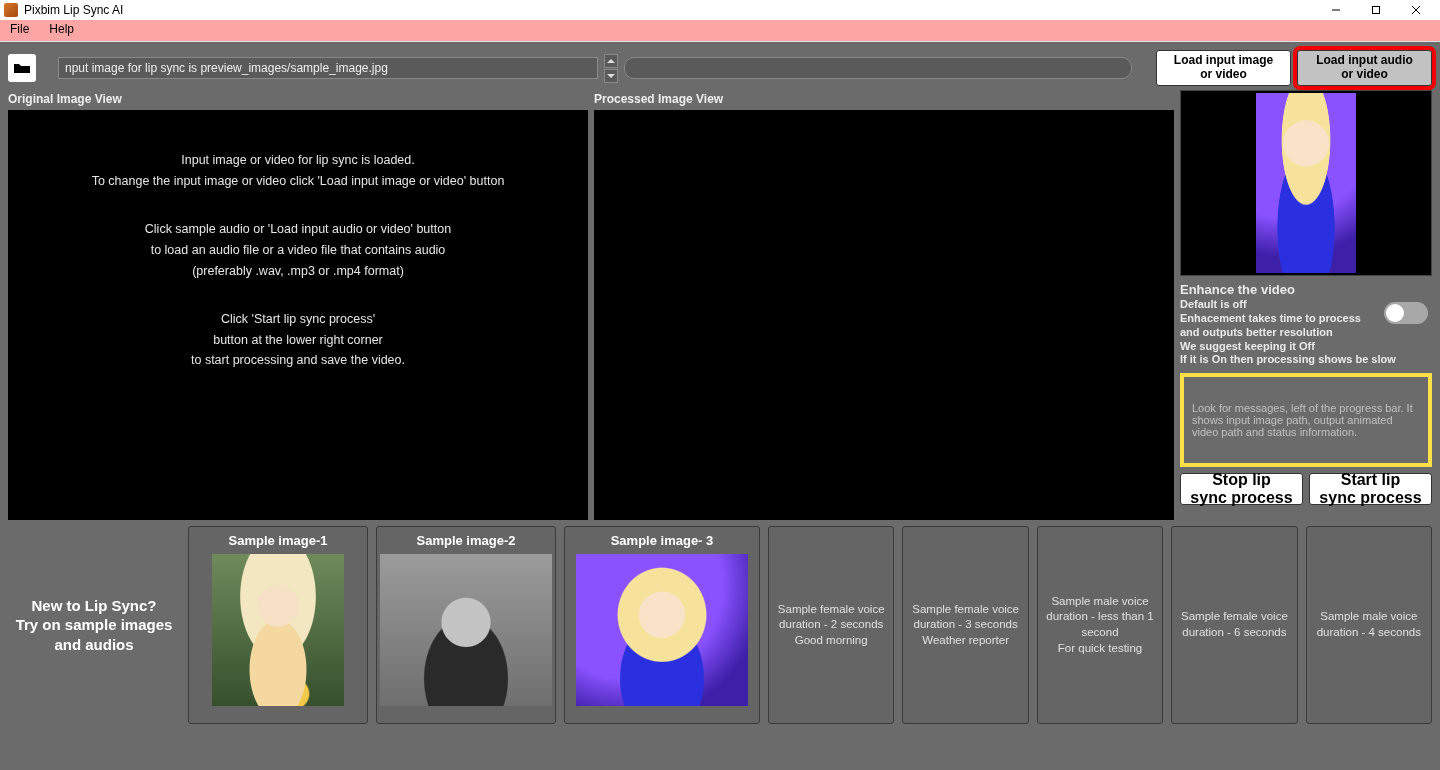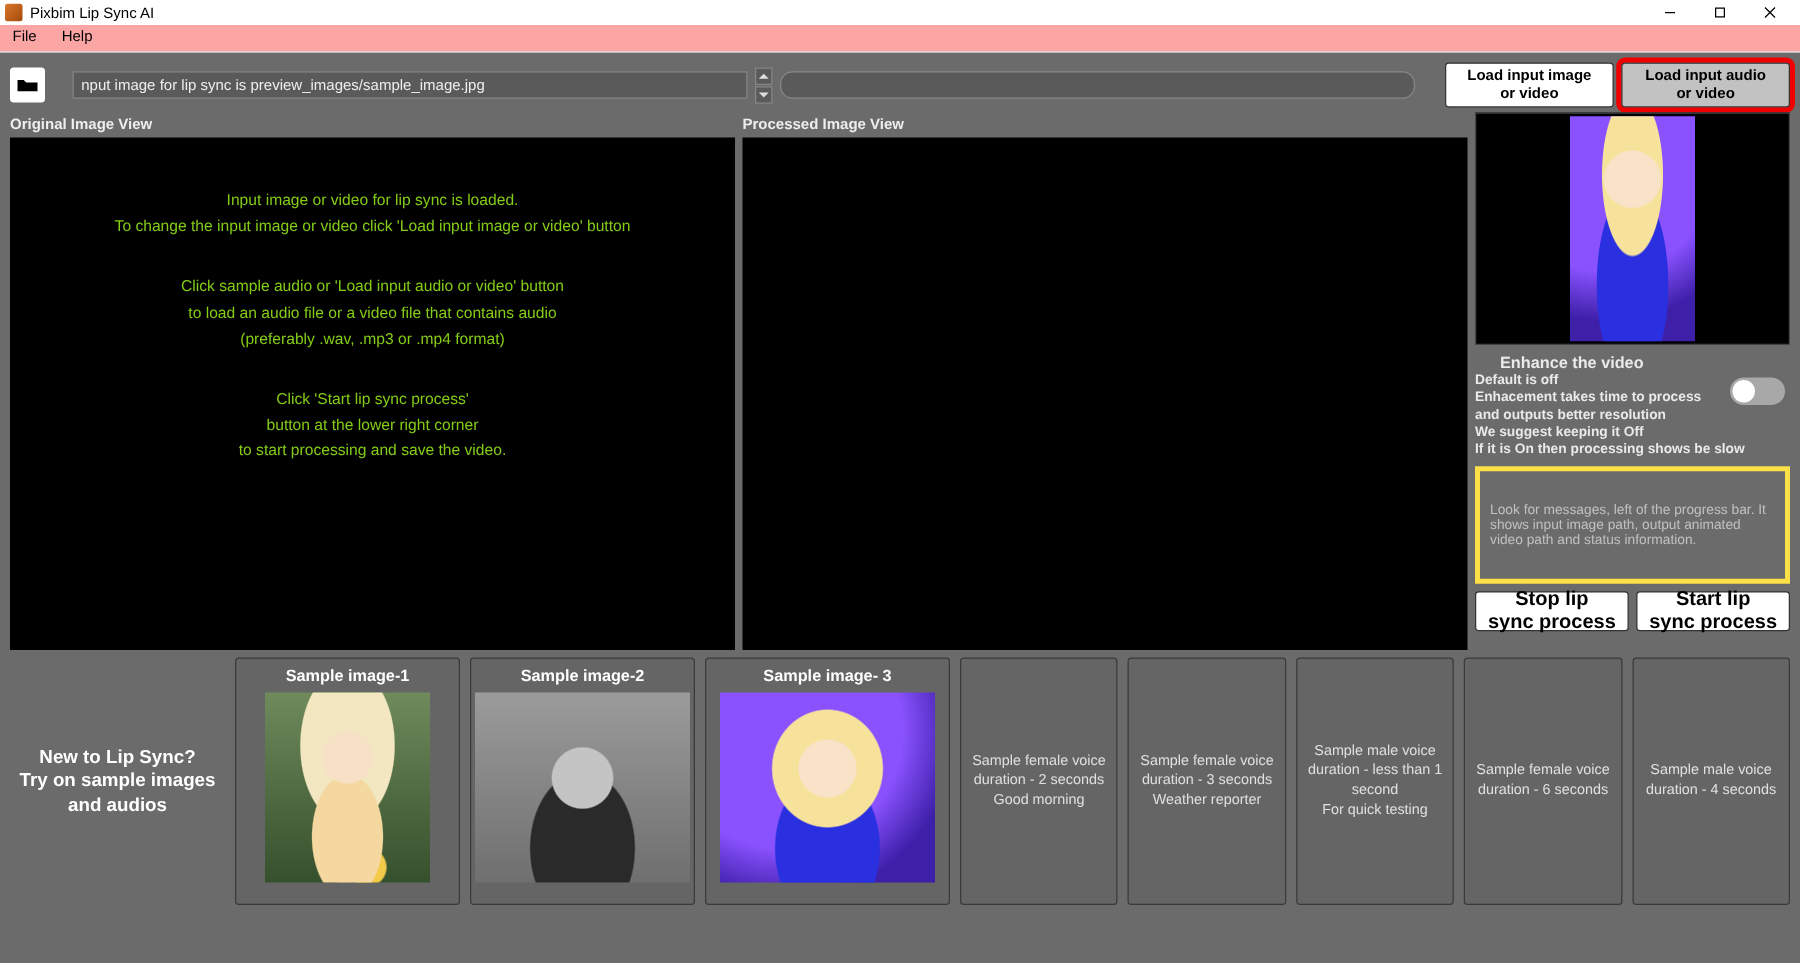--- a/index.html
+++ b/index.html
@@ -142,21 +142,21 @@
   padding: 2px 0 4px 0;
 }
 .view-box {
   background: #000;
   height: 410px;
   width: 100%;
   padding: 12px;
   overflow:hidden;
 }
 .instructions {
-  color: #84cc16;
+  color: #e5e5e5;
   font-size: 12.5px;
   text-align: center;
   line-height: 1.65;
 }
 .instructions .block { margin-top: 28px; }
 .instructions .block:first-child { margin-top: 28px; }
 .side-panel {
   width: 252px;
   display: flex;
   flex-direction: column;
@@ -179,21 +179,21 @@
     radial-gradient(ellipse at 50% 75%, #2a2fe0 0 40%, transparent 41%),
     radial-gradient(circle at 30% 20%, #8a52ff 0 55%, #3d1fa8 80%);
 }
 .enhance-block {
   font-size: 11px;
   font-weight: 600;
   color: #eaeaea;
   line-height: 1.25;
   position:relative;
 }
-.enhance-title { font-size: 13px; font-weight: 700; margin-left: 20px; }
+.enhance-title { font-size: 13px; font-weight: 700; }
 .toggle {
   position: absolute;
   right: 4px;
   top: 20px;
   width: 44px;
   height: 22px;
   background: #a8a8a8;
   border-radius: 11px;
   cursor: pointer;
 }

